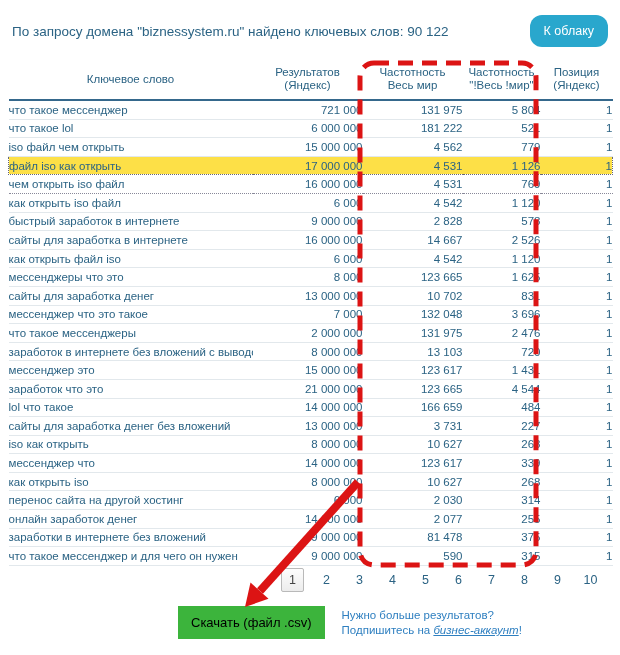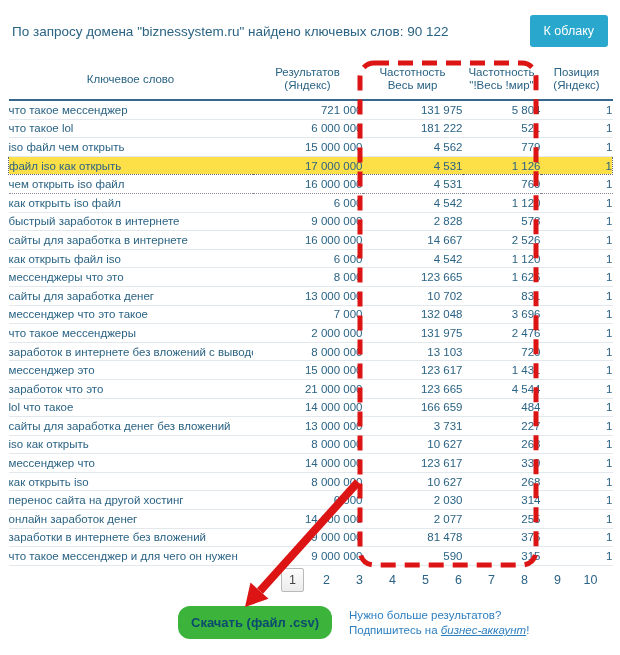--- a/index.html
+++ b/index.html
@@ -4,21 +4,21 @@
 <style>
   html,body{margin:0;padding:0;}
   body{
     width:620px;height:655px;position:relative;background:#ffffff;
     font-family:"Liberation Sans",sans-serif;color:#2b6384;overflow:hidden;
   }
   
   .page-title{position:absolute;left:12px;top:24px;font-size:13.5px;color:#2b6384;}
   .cloud-btn{
     position:absolute;right:12px;top:15px;background:#29a7cd;color:#ffffff;
-    font-size:12.5px;padding:9px 14px;border:none;border-radius:3px;cursor:pointer;
+    font-size:12.5px;padding:9px 14px;border:none;border-radius:12px;cursor:pointer;
   }
   
   table.kw{position:absolute;left:8px;top:62px;width:604px;border-collapse:collapse;table-layout:fixed;}
   table.kw th{
     font-weight:normal;font-size:11.5px;color:#2b6384;text-align:center;
     vertical-align:middle;white-space:pre-line;line-height:13px;
     padding:4px 2px 7px 2px;border-bottom:2px solid #35688c;
   }
   table.kw td{
     font-size:11.5px;color:#2b6384;height:17.6px;padding:0;
@@ -39,22 +39,22 @@
     width:21px;margin-right:12px;text-align:center;font-size:12.5px;color:#2b6384;
     padding:4px 0;cursor:pointer;
   }
   .page-num.active{
     background:linear-gradient(#fdfdfd,#ececec);border:1px solid #b9b9b9;
     border-radius:2px;color:#444;cursor:default;
   }
   
   .footer{position:absolute;left:178px;top:606px;display:flex;align-items:flex-start;}
   .dl-btn{
-    background:#3cb43c;color:#0c4a6e;border:none;border-radius:12px;
-    font-size:13px;padding:9px 13px;cursor:pointer;white-space:nowrap;font-weight:bold;
+    background:#3cb43c;color:#000000;border:none;border-radius:0;
+    font-size:13px;padding:9px 13px;cursor:pointer;white-space:nowrap;
   }
   .more{margin-left:17px;font-size:11.5px;color:#2e7fc0;line-height:15px;padding-top:2px;}
   .more a{color:#2e7fc0;text-decoration:underline;cursor:pointer;font-style:italic;}
   
   .overlay{position:absolute;left:0;top:0;width:620px;height:655px;pointer-events:none;}
 </style>
 </head>
 <body>
 
 <div class="page-title"><span>По запросу домена "biznessystem.ru" найдено ключевых слов: </span><span>90 122</span></div>

